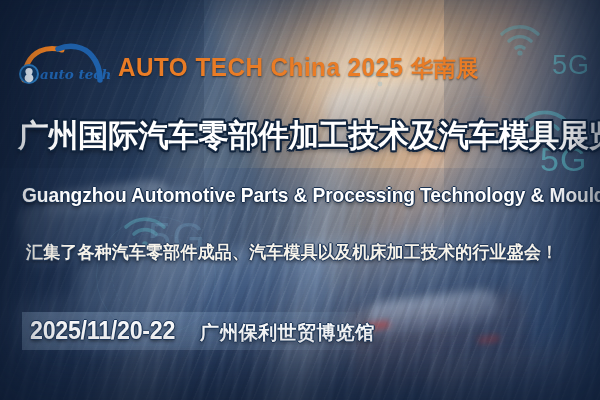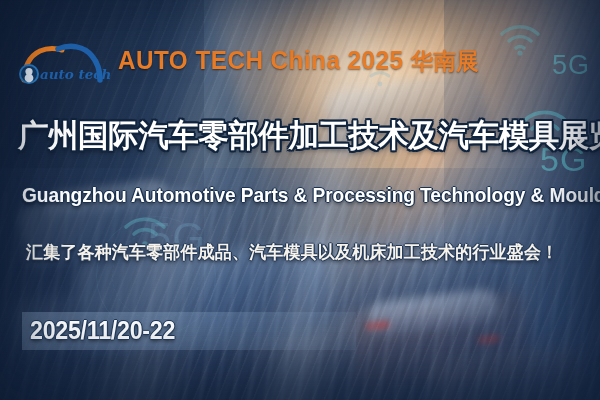--- a/index.html
+++ b/index.html
@@ -161,21 +161,21 @@
   .ring{
     position:absolute;border-radius:50%;
     border:1px solid rgba(130,200,226,.3);
   }
 
   
   .content{position:absolute;inset:0;}
 
   .header-row{
     position:absolute;left:14px;top:38px;
-    display:flex;align-items:center;gap:8px;
+    display:flex;align-items:flex-end;gap:8px;
   }
   .logo{position:relative;width:96px;height:46px;flex:0 0 auto;}
   .logo svg{position:absolute;left:0;top:0;}
   .brandline{
     font-family:"Liberation Sans Narrow","Liberation Sans",sans-serif;
     font-weight:bold;
     font-size:25px;
     letter-spacing:.5px;
     color:#ec7d26;
     text-shadow:0 1px 2px rgba(0,0,0,.5);
@@ -367,19 +367,20 @@
       </div>
     </div>
 
     <div class="title-cn">广州国际汽车零部件加工技术及汽车模具展览会</div>
     <div class="title-en">Guangzhou Automotive Parts &amp; Processing Technology &amp; Mould Expo 2025</div>
     <div class="tagline">汇集了各种汽车零部件成品、汽车模具以及机床加工技术的行业盛会！</div>
 
     <div class="date-band"></div>
     <div class="date-row">
       <span class="date-txt">2025/11/20-22</span>
+      <span class="venue-txt">广州保利世贸博览馆</span>
     </div>
 
   </div>
 
   <div class="grain"></div>
   <div class="vignette"></div>
 </div>
 
 </body></html>

